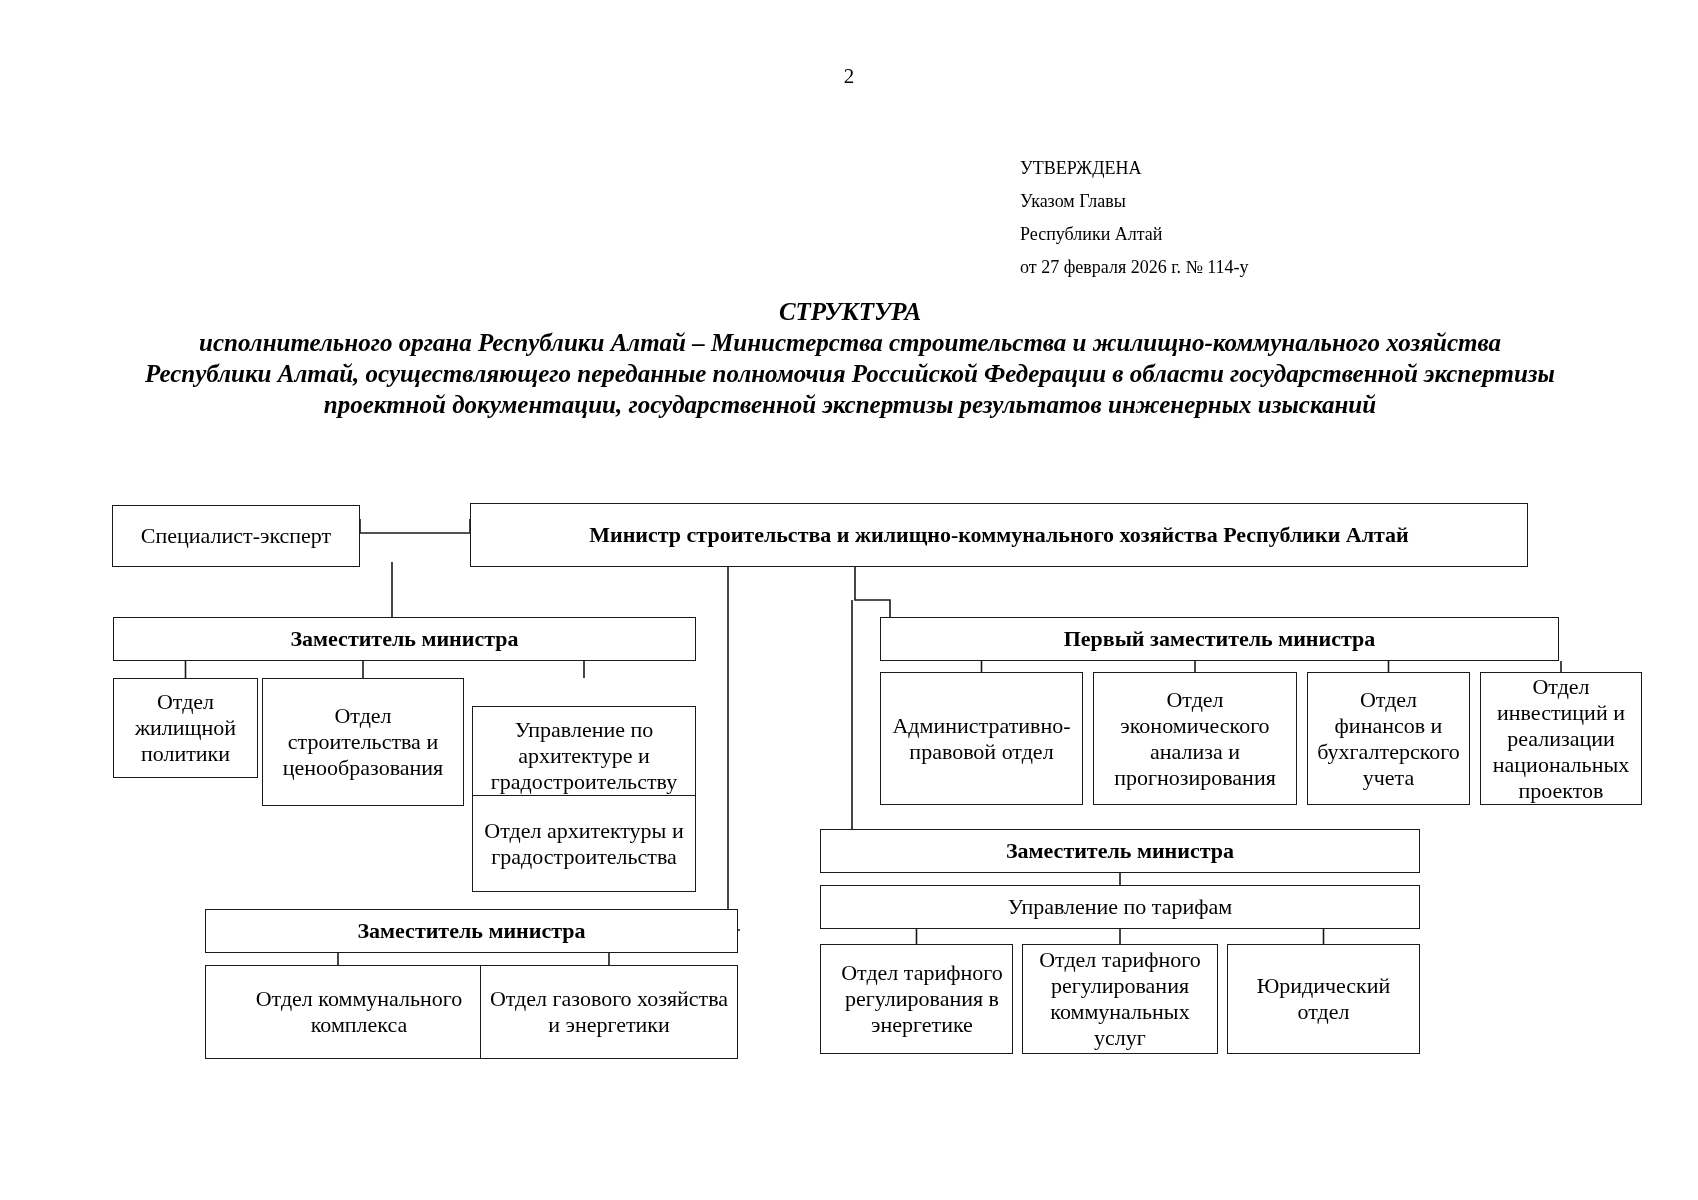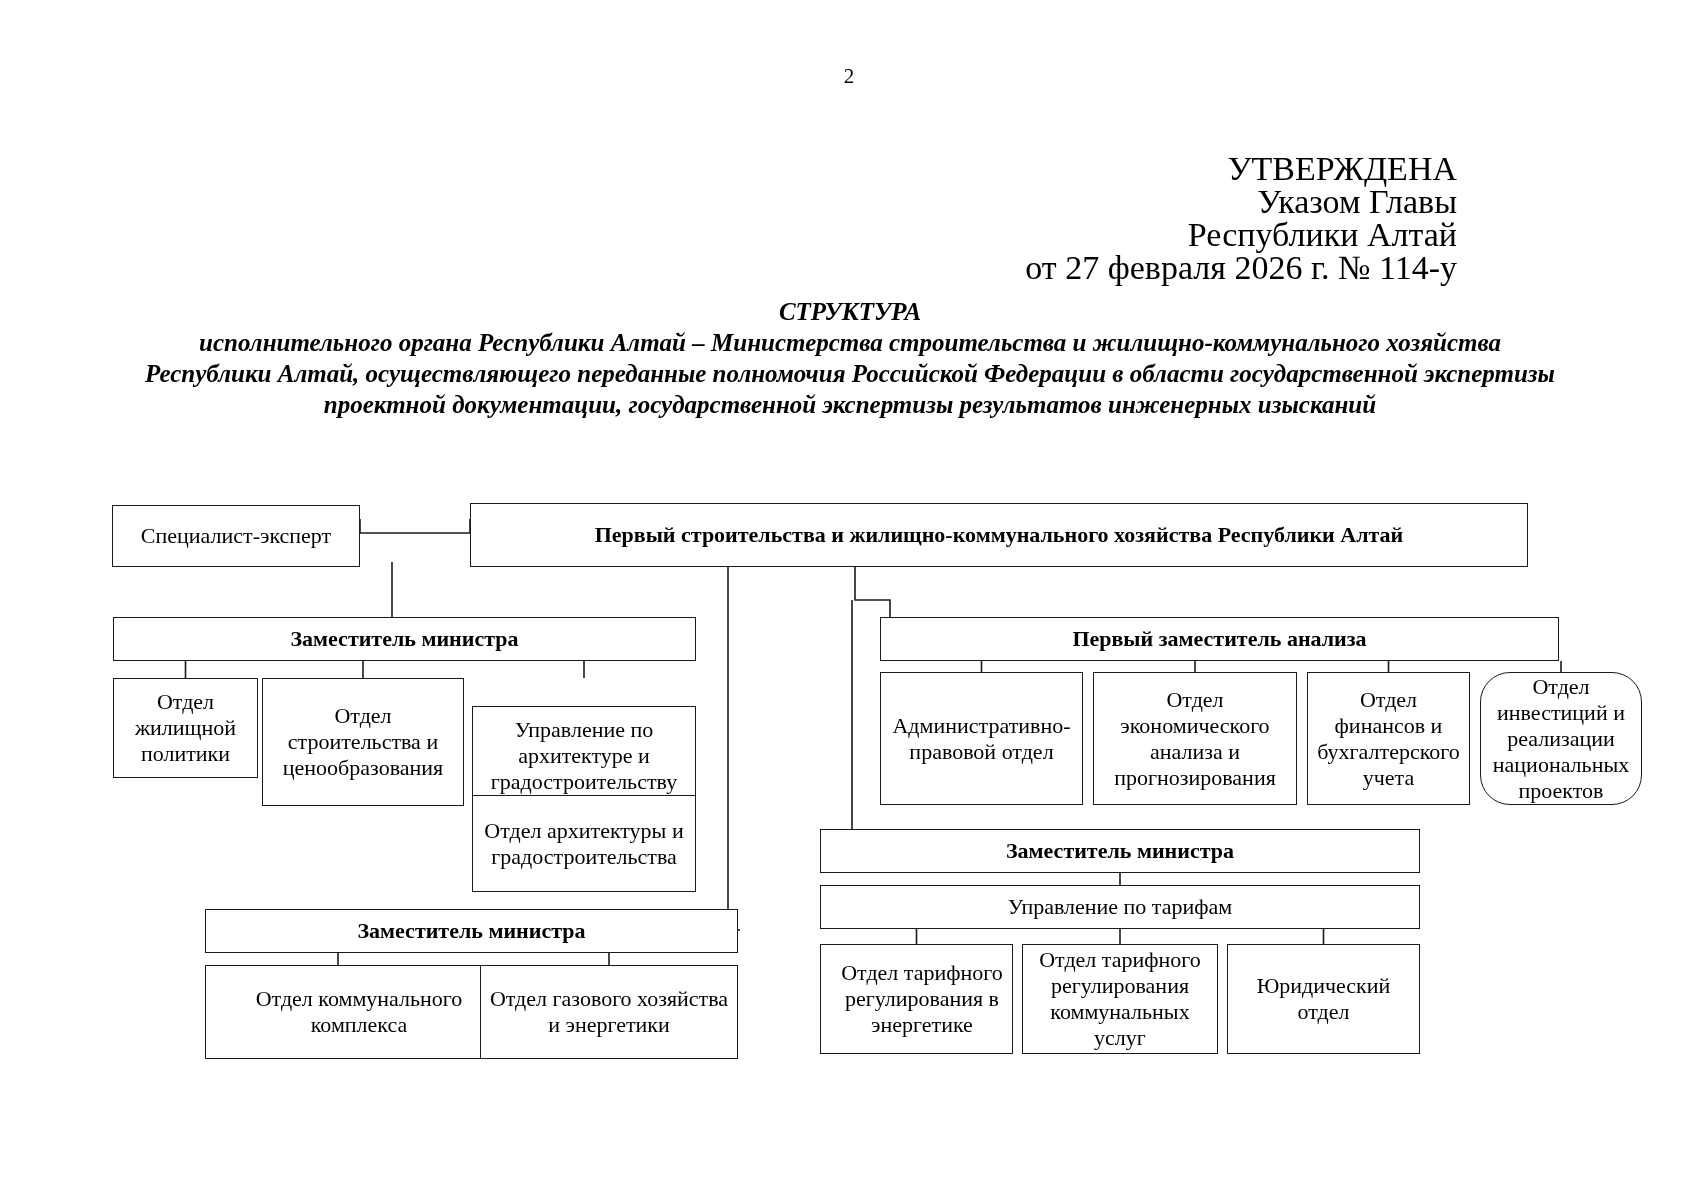--- a/index.html
+++ b/index.html
@@ -25,22 +25,22 @@
     text-align: center;
     font-size: 21px;
   }
 
   
   #approval-block {
     position: absolute;
     top: 152px;
     left: 1020px;
     width: 437px;
-    text-align: right;
-    font-size: 34px;
+    text-align: left;
+    font-size: 18px;
     line-height: 33px;
   }
   #approval-block div { white-space: nowrap; }
 
   
   #doc-title {
     position: absolute;
     top: 296px;
     left: 60px;
     width: 1580px;
@@ -134,29 +134,29 @@
         <path d="M 1120 929 L 1120 944"></path>
         <path d="M 1323.5 929 L 1323.5 944"></path>
       </g>
     </svg>
 
   <div class="node" style="left:112px; top:505px; width:248px; height:62px;">
     <span>Специалист-эксперт</span>
   </div>
 
   <div class="node bold" style="left:470px; top:503px; width:1058px; height:64px;">
-    <span>Первый строительства и жилищно-коммунального хозяйства Республики Алтай</span>
+    <span>Министр строительства и жилищно-коммунального хозяйства Республики Алтай</span>
   </div>
 
   <div class="node bold" style="left:113px; top:617px; width:583px; height:44px;">
     <span>Заместитель министра</span>
   </div>
 
   <div class="node bold" style="left:880px; top:617px; width:679px; height:44px;">
-    <span>Первый заместитель анализа</span>
+    <span>Первый заместитель министра</span>
   </div>
 
   <div class="node" style="left:113px; top:678px; width:145px; height:100px;">
     <span>Отдел жилищной политики</span>
   </div>
 
   <div class="node" style="left:262px; top:678px; width:202px; height:128px;">
     <span>Отдел строительства и ценообразования</span>
   </div>
 
@@ -173,21 +173,21 @@
   </div>
 
   <div class="node" style="left:1093px; top:672px; width:204px; height:133px;">
     <span>Отдел экономического анализа и прогнозирования</span>
   </div>
 
   <div class="node" style="left:1307px; top:672px; width:163px; height:133px;">
     <span>Отдел финансов и бухгалтерского учета</span>
   </div>
 
-  <div class="node" style="left:1480px; top:672px; width:162px; height:133px;border-radius:30px;">
+  <div class="node" style="left:1480px; top:672px; width:162px; height:133px;">
     <span>Отдел инвестиций и реализации национальных проектов</span>
   </div>
 
   <div class="node bold" style="left:205px; top:909px; width:533px; height:44px;">
     <span>Заместитель министра</span>
   </div>
 
   <div class="node" style="left:205px; top:965px; width:308px; height:94px;">
     <span>Отдел коммунального комплекса</span>
   </div>

